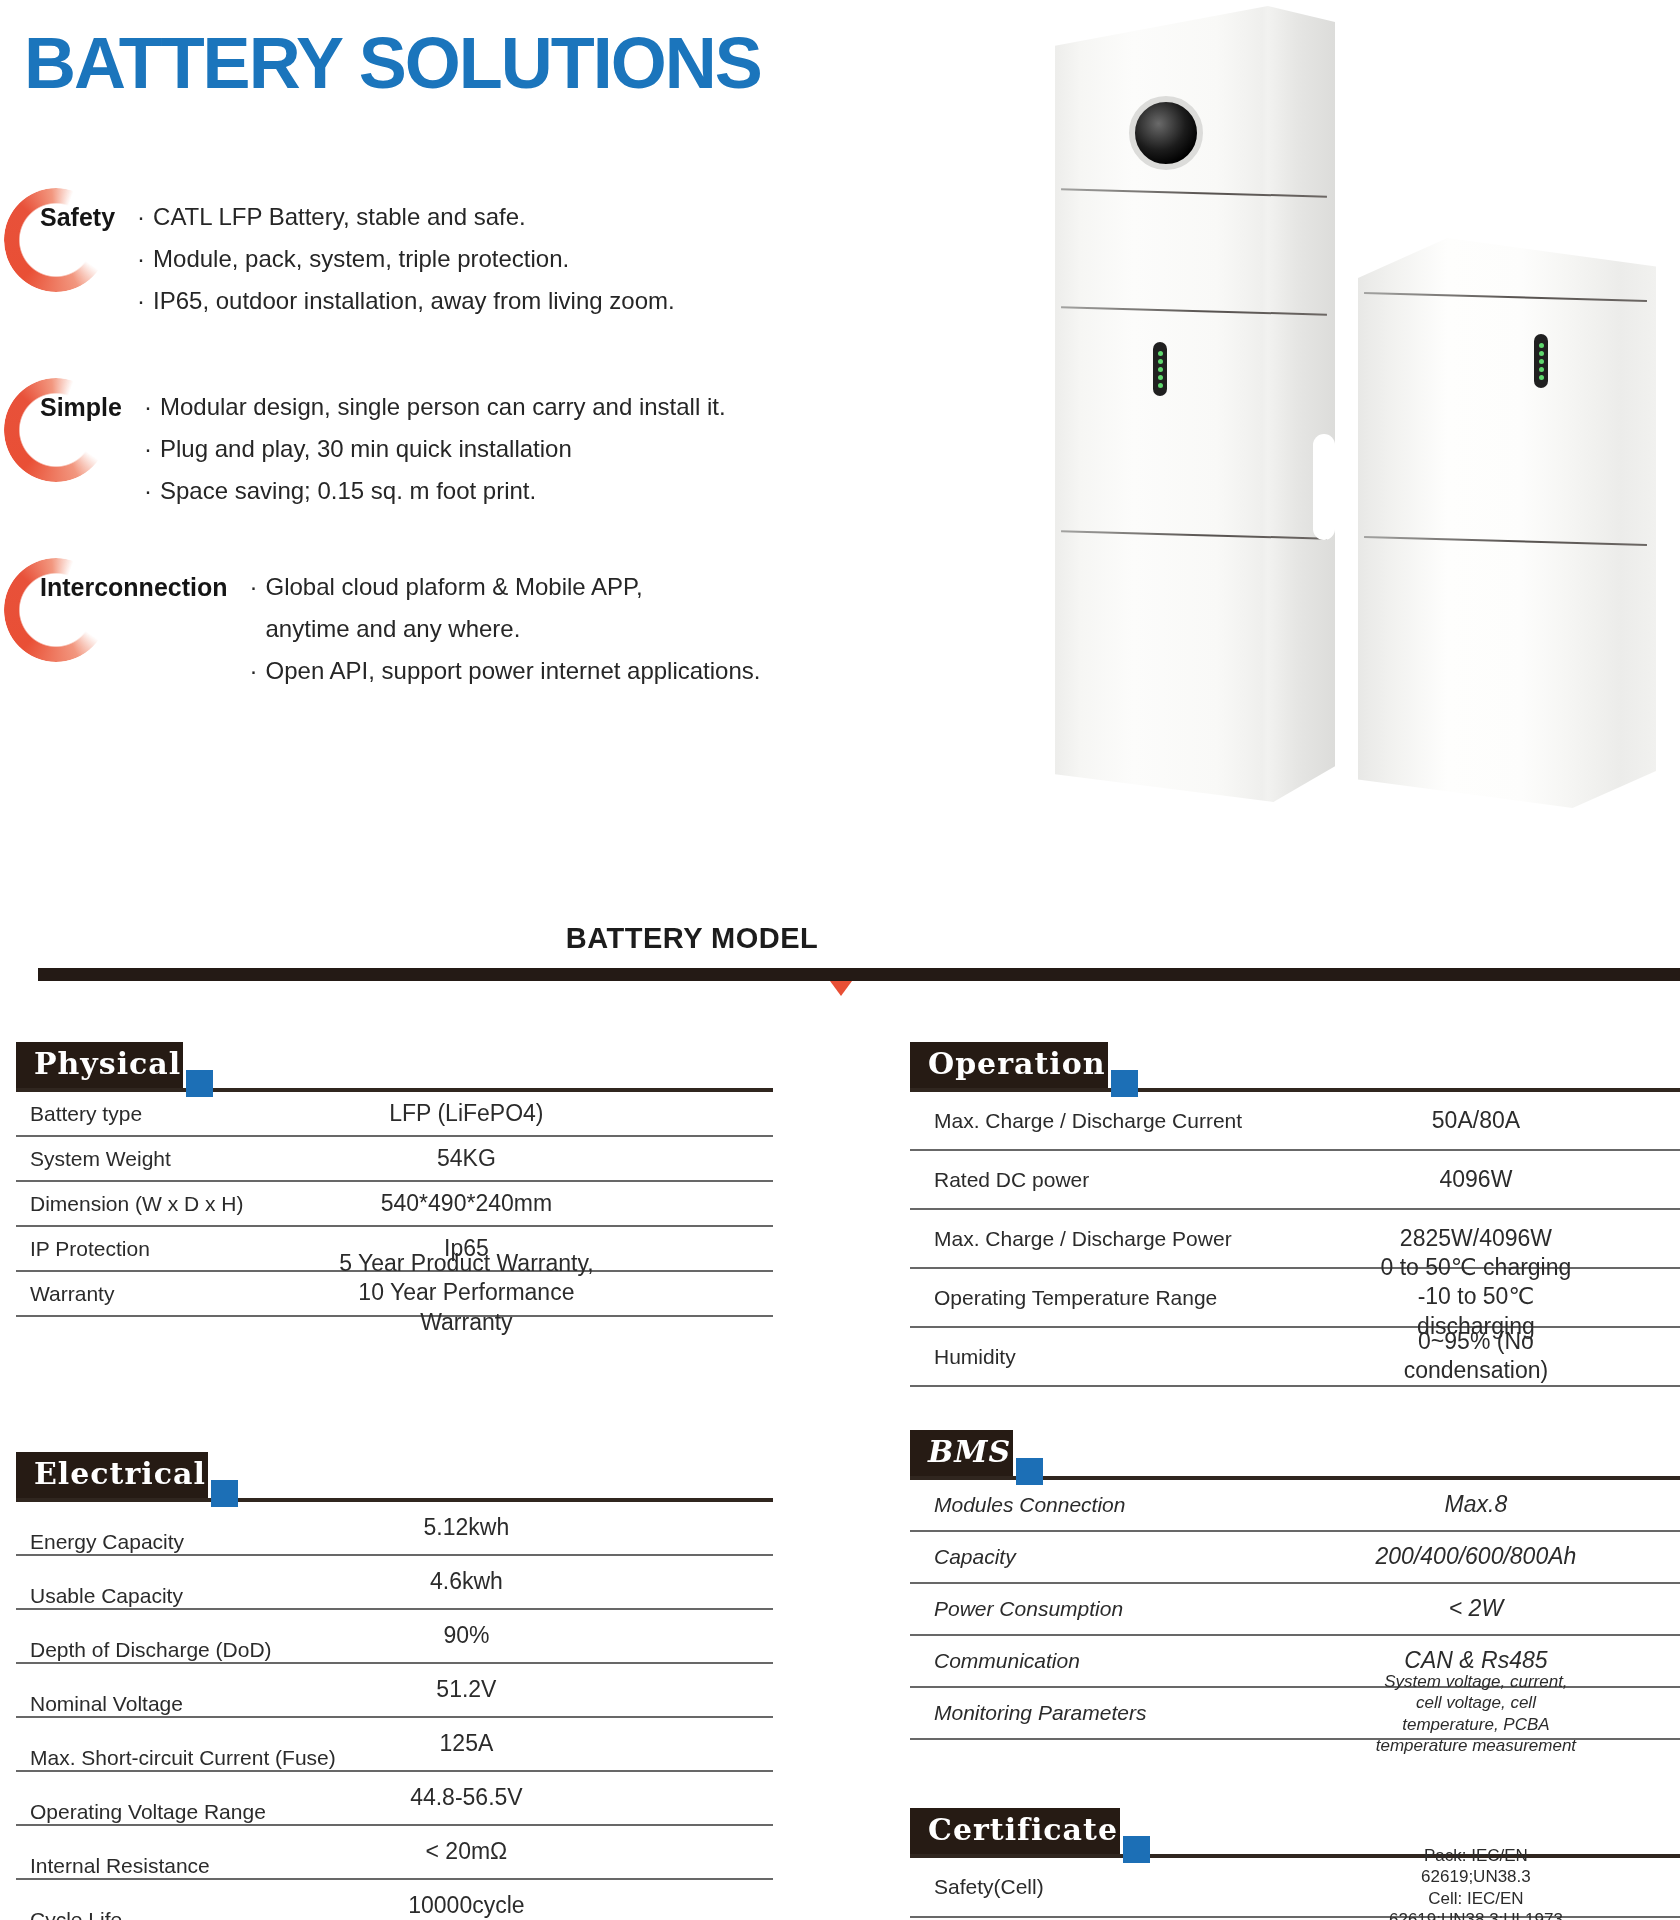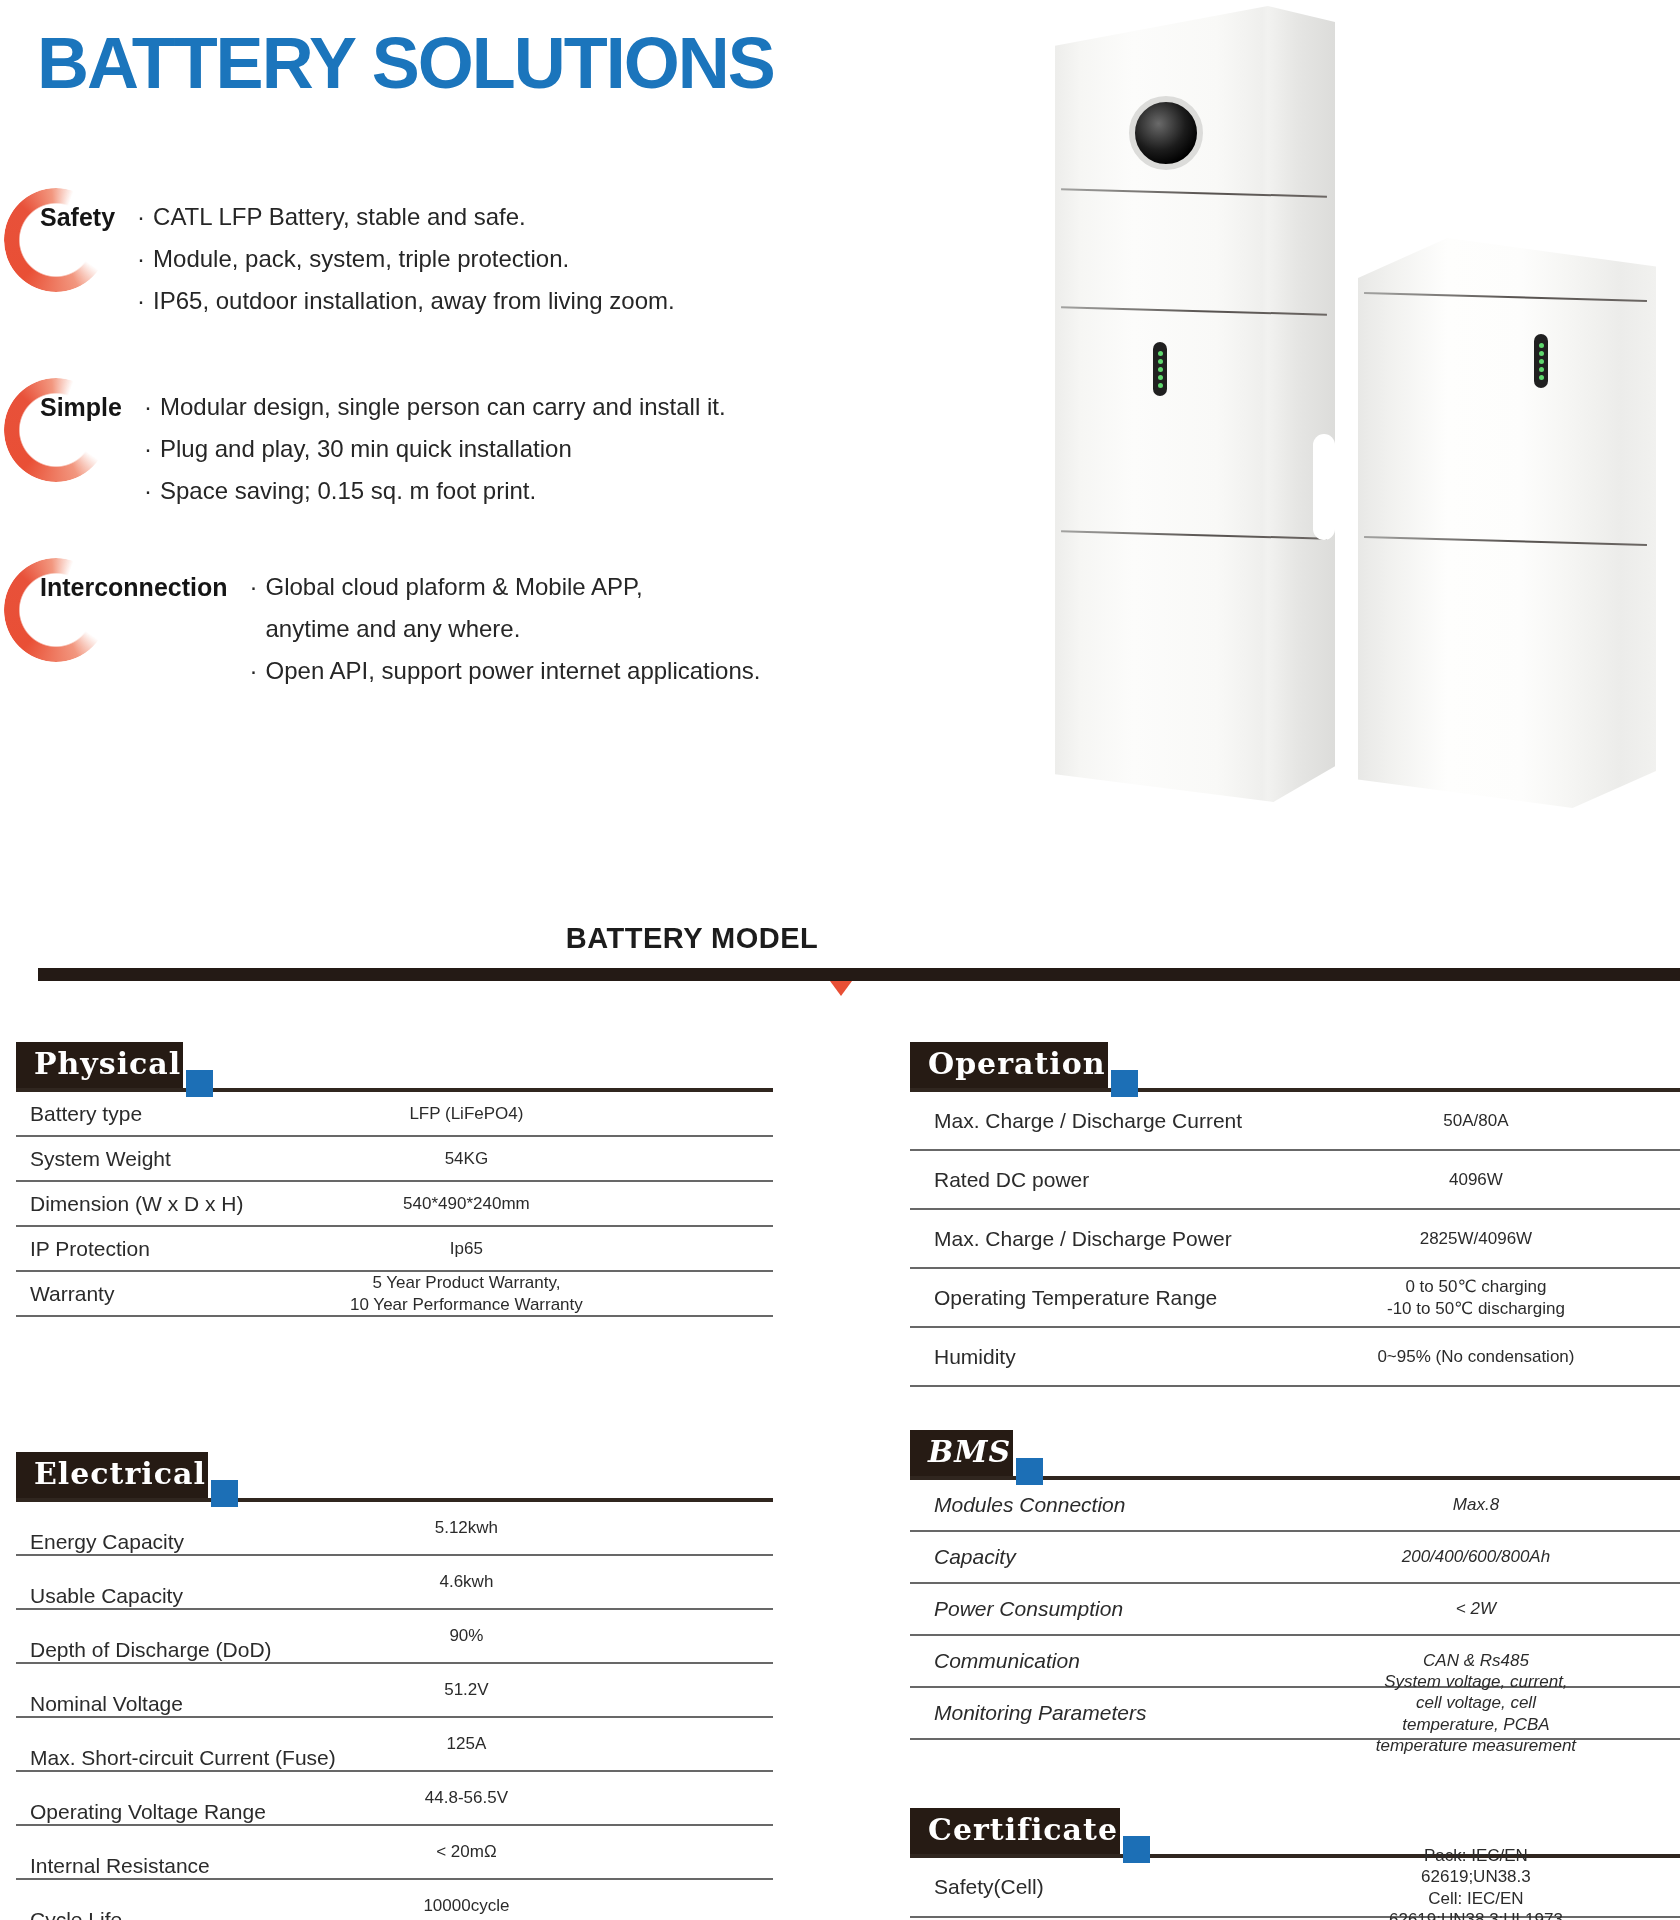--- a/index.html
+++ b/index.html
@@ -1,21 +1,21 @@
 <!DOCTYPE html>
 <html><head>
 <meta charset="utf-8">
 <style>
   html,body{margin:0;padding:0;background:#fff;}
   .page{position:relative;width:1680px;height:1920px;background:#fff;overflow:hidden;
         font-family:"Liberation Sans","DejaVu Sans",sans-serif;color:#232323;}
 
   
   .title{position:absolute;left:24px;top:22px;font-size:72px;font-weight:bold;
-         letter-spacing:-2px;color:#1b75bc;white-space:nowrap;margin-left:13px;}
+         letter-spacing:-2px;color:#1b75bc;white-space:nowrap;}
 
   
   .feature{position:absolute;left:40px;display:flex;align-items:flex-start;}
   .crescent{position:absolute;left:-36px;top:-8px;width:104px;height:104px;border-radius:50%;
      background:conic-gradient(from 125deg, rgba(244,150,130,0) 0deg, #f2977f 30deg,
         #e94f35 95deg, #e8513a 190deg, #f2977f 230deg, rgba(244,150,130,0) 255deg 360deg);
      -webkit-mask:radial-gradient(closest-side, transparent 69%, #000 72%);
      mask:radial-gradient(closest-side, transparent 69%, #000 72%);}
   .flabel{font-size:25px;font-weight:bold;line-height:42px;margin-right:14px;
           white-space:nowrap;color:#151515;}
@@ -57,21 +57,21 @@
   .spec header{display:flex;align-items:flex-end;border-bottom:4px solid #30261f;}
   .hbox{background:#261b14;color:#fff;font-family:"DejaVu Serif","Liberation Serif",serif;
         font-weight:bold;font-size:30px;line-height:34px;padding:5px 2px 7px 18px;
         letter-spacing:1px;}
   .sq{width:27px;height:27px;background:#1c6fb6;margin-left:3px;position:relative;top:9px;z-index:2;}
   .row{position:relative;display:flex;align-items:center;border-bottom:2px solid #686868;}
   .row.tall{min-height:68px;}
   .lab{font-size:21px;color:#2b2b2b;white-space:nowrap;}
   .col-l .lab{padding-left:14px;}
   .col-r .lab{padding-left:24px;}
-  .val{position:absolute;top:50%;transform:translate(-50%,-50%);font-size:17px;color:#2b2b2b;
+  .val{position:absolute;top:50%;transform:translate(-50%,-50%);font-size:23px;color:#2b2b2b;
        text-align:center;white-space:pre-line;line-height:1.3;}
   .col-l .val{left:59.5%;}
   .col-r .val{left:73.5%;}
   .row.small .val{font-size:17px;line-height:1.25;}
   .t-physical .row{min-height:43px;}
   .t-electrical .row{min-height:52px;align-items:flex-end;}
   .t-operation .row{min-height:57px;}
   .t-bms .row{min-height:50px;}
   .t-certificate .row{min-height:58px;}
 </style>

